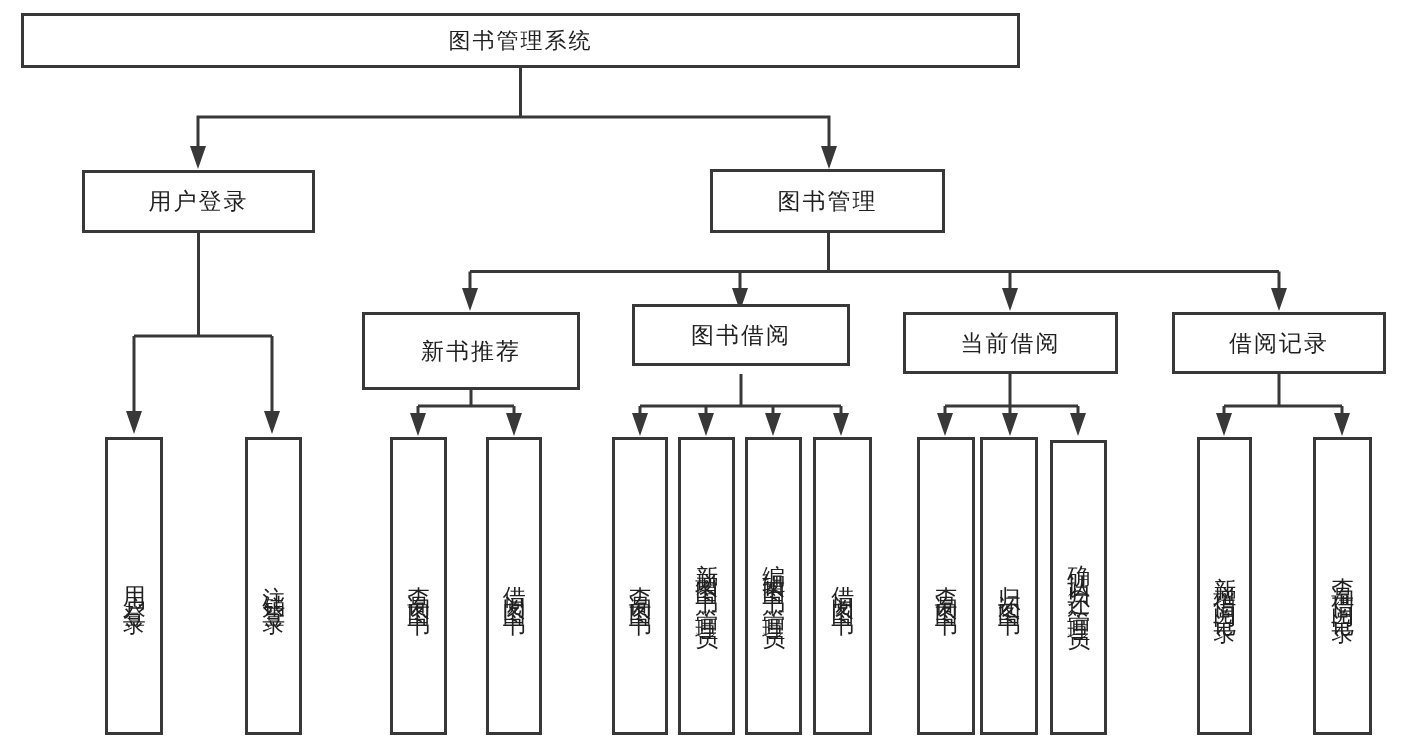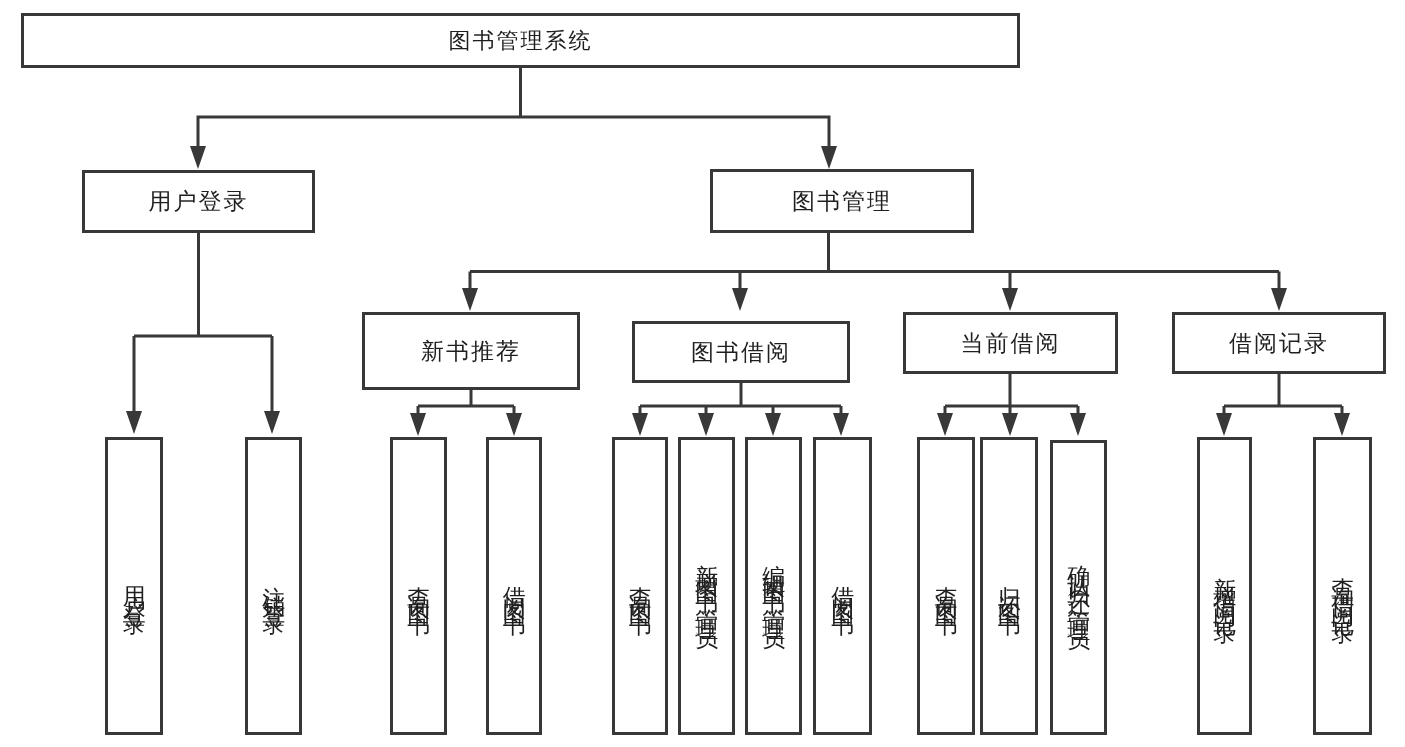--- a/index.html
+++ b/index.html
@@ -89,24 +89,24 @@
     </g>
     <g>
       <path class="wire" d="M1279 374 V407.5 M1224 406 H1342 M1224 406 V417 M1342 406 V417"></path>
       <path class="head" d="M1224 436 l-8 -23 h16 Z M1342 436 l-8 -23 h16 Z"></path>
     </g>
   </svg>
 
   <div class="node title" style="left:21px;top:13px;width:999px;height:55px;">图书管理系统</div>
 
   <div class="node" style="left:82px;top:170px;width:233px;height:63px;">用户登录</div>
-  <div class="node" style="left:710px;top:169px;width:264px;height:64px;text-align:right;">图书管理</div>
+  <div class="node" style="left:710px;top:169px;width:235px;height:64px;text-align:right;">图书管理</div>
 
   <div class="node" style="left:362px;top:312px;width:218px;height:78px;">新书推荐</div>
-  <div class="node" style="left:632px;top:321px;width:218px;height:62px;">图书借阅</div>
+  <div class="node" style="left:632px;top:304px;width:218px;height:62px;">图书借阅</div>
   <div class="node" style="left:903px;top:312px;width:215px;height:62px;">当前借阅</div>
   <div class="node" style="left:1172px;top:312px;width:214px;height:62px;">借阅记录</div>
 
   <div class="leaf" style="left:105px;top:437px;width:58px;height:298px;">
     <span>用户登录</span>
   </div>
   <div class="leaf" style="left:245px;top:437px;width:57px;height:298px;">
     <span>注销登录</span>
   </div>
 

